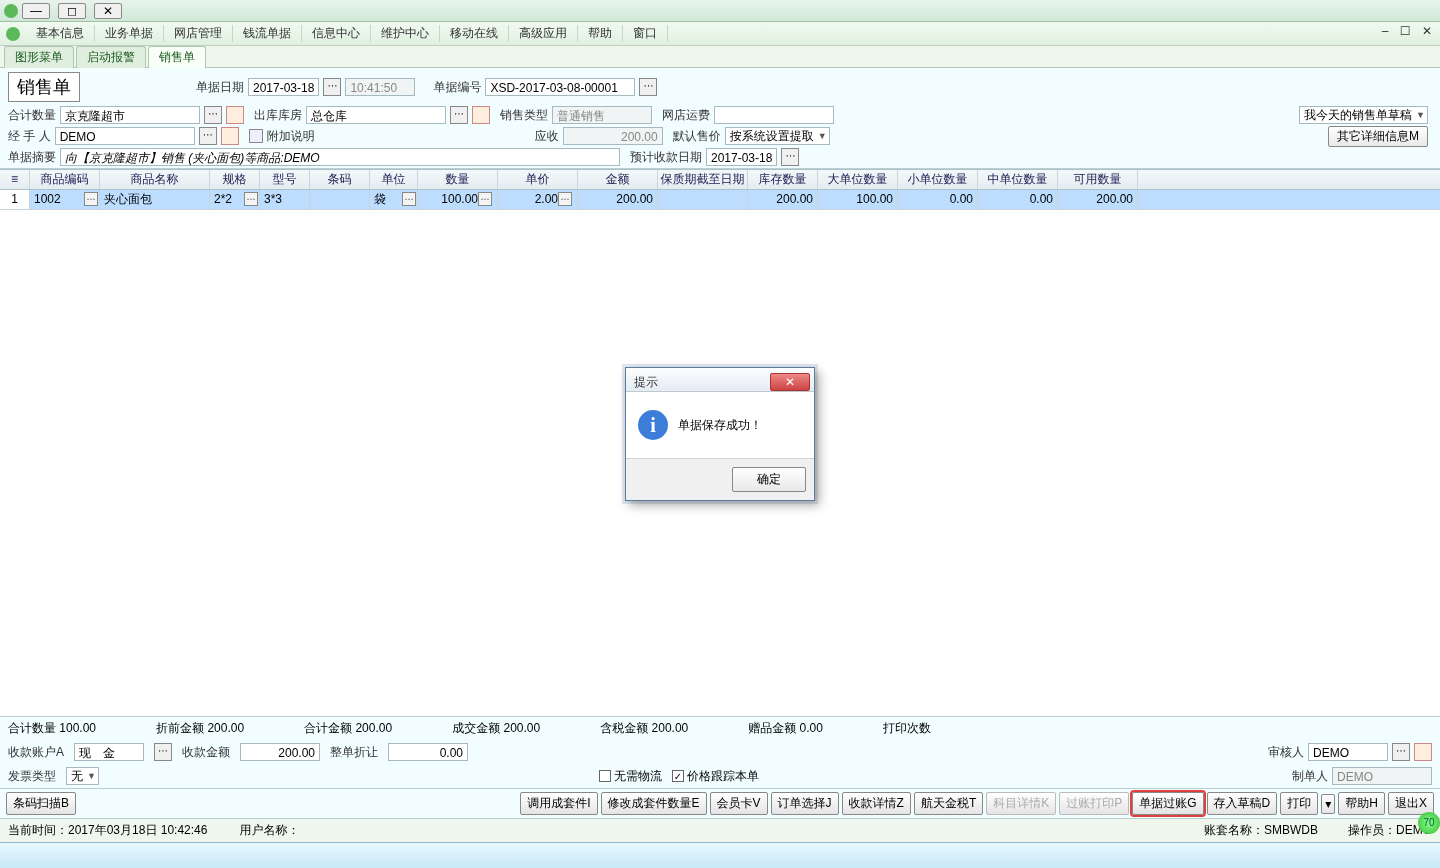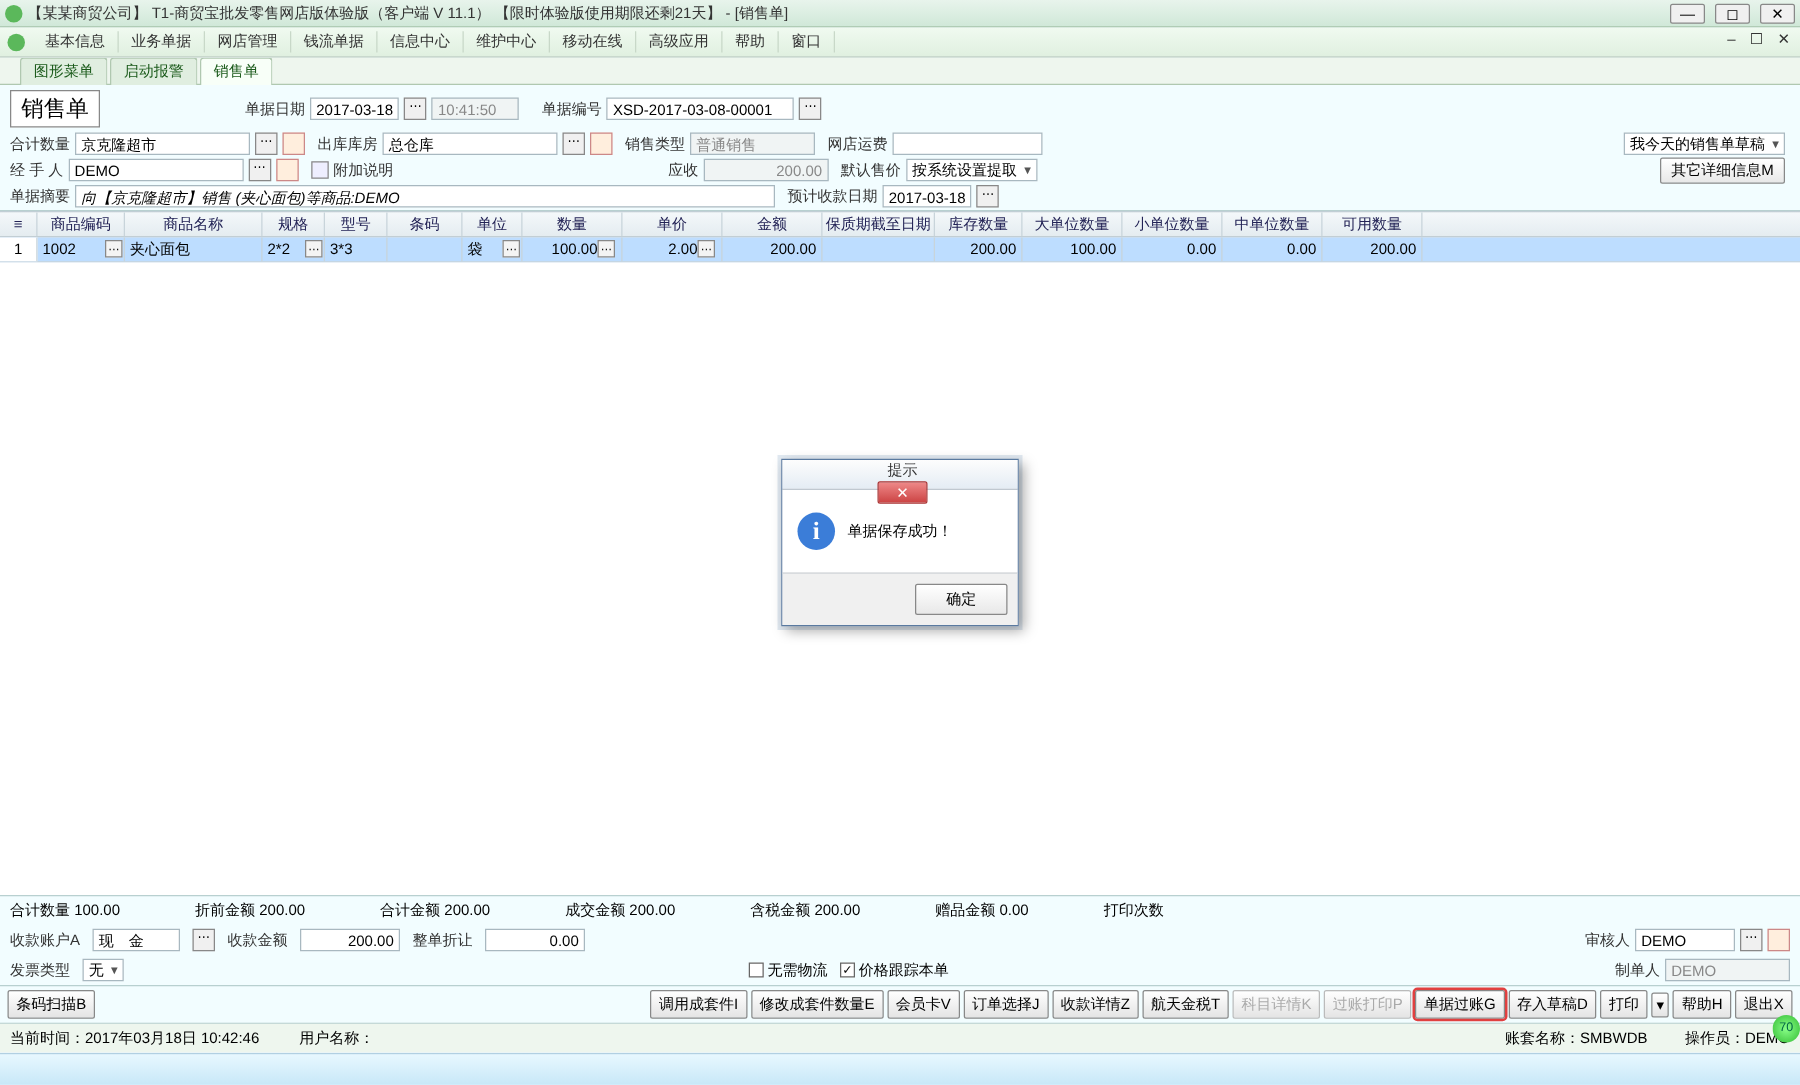--- a/index.html
+++ b/index.html
@@ -6,21 +6,21 @@
 body { background: #e8f4fe; overflow: hidden; }
 .titlebar { height: 22px; background: linear-gradient(#e8f4ec, #d0e8d8); display: flex; align-items: center; padding: 0 4px; border-bottom: 1px solid #a0c0a0; }
 .titlebar .app-icon { width: 14px; height: 14px; background: #5bb85b; border-radius: 50%; margin-right: 4px; }
 .titlebar .title { flex: 1; color: #333; font-size: 12px; }
 .titlebar .win-controls { display: flex; gap: 8px; }
 .titlebar .win-btn { width: 28px; height: 16px; border: 1px solid #888; background: #f0f0f0; text-align: center; line-height: 14px; cursor: pointer; border-radius: 2px; }
 .menubar { height: 24px; background: linear-gradient(#f0faf0, #e0f0e0); display: flex; align-items: center; padding: 0 6px; border-bottom: 1px solid #c0d0c0; position: relative; }
 .menubar .app-icon2 { width: 14px; height: 14px; background: #5bb85b; border-radius: 50%; margin-right: 6px; }
 .menubar .menu-item { padding: 0 10px; color: #333; cursor: pointer; border-right: 1px solid #c8d8c8; }
 .menubar .mdi-controls { position: absolute; right: 4px; top: 2px; color: #333; letter-spacing: 4px; }
-.tabbar { height: 22px; background: #eef6ee; display: flex; align-items: flex-start; border-bottom: 1px solid #b0c8b0; padding-left: 16px; }
+.tabbar { height: 22px; background: #eef6ee; display: flex; align-items: flex-start; border-bottom: 1px solid #b0c8b0; padding-left: 4px; }
 .tabbar .tab { padding: 2px 10px; border: 1px solid #b0c8b0; border-bottom: none; background: #e0eee0; margin-right: 2px; color: #1a5a1a; cursor: pointer; border-radius: 3px 3px 0 0; }
 .tabbar .tab.active { background: #f8fff8; font-weight: normal; }
 .doc-header-block { background: #f2fdff; padding: 4px 8px 2px 8px; border-bottom: 1px solid #b8d0d0; }
 .doc-title-row { display: flex; align-items: center; gap: 18px; margin-bottom: 4px; }
 .doc-title-box { border: 1px solid #888; padding: 2px 8px; font-family: KaiTi, serif; font-size: 18px; background: #fff; }
 .field-group { display: flex; align-items: center; gap: 4px; }
 .label { color: #333; }
 .value-box { border: 1px solid #a8b8c0; background: #fff; padding: 1px 4px; min-width: 70px; display: inline-block; height: 18px; line-height: 16px; }
 .value-box.ro { background: #f0f4f4; color: #888; }
 .ellipsis-btn { width: 18px; height: 18px; border: 1px solid #888; background: #f0f0f0; text-align: center; line-height: 14px; cursor: pointer; font-size: 10px; }
@@ -65,40 +65,39 @@
 .action-bar .spacer { flex: 1; }
 .btn-sm { border: 1px solid #888; background: linear-gradient(#fff,#e4e4e4); padding: 2px 6px; cursor: pointer; border-radius: 2px; font-size: 12px; }
 .btn-sm.disabled { color: #aaa; border-color: #bbb; }
 .btn-sm.highlight-red { outline: 2px solid #e04040; }
 .statusbar { display: flex; align-items: center; padding: 3px 8px; background: #eef6ee; border-top: 1px solid #b8d0d0; gap: 32px; font-size: 12px; }
 .statusbar .sb-right { margin-left: auto; display: flex; gap: 30px; }
 .taskbar { height: 26px; background: linear-gradient(#e8f8ff,#c8e8f8); border-top: 1px solid #90b8d0; }
 
 .overlay { position: fixed; inset: 0; display: flex; align-items: center; justify-content: center; }
 .dialog { width: 190px; background: #f0f0f0; border: 1px solid #5a7aa0; box-shadow: 4px 4px 10px rgba(0,0,0,.35), 0 0 0 3px rgba(180,200,220,.4); }
-.dialog .dlg-title { height: 24px; background: linear-gradient(#fdfdfd,#e4ecf4); display: flex; align-items: center; padding: 0 4px 0 8px; border-bottom: 1px solid #c0c8d0; flex-direction: column; }
+.dialog .dlg-title { height: 24px; background: linear-gradient(#fdfdfd,#e4ecf4); display: flex; align-items: flex-end; padding: 0 4px 0 8px; border-bottom: 1px solid #c0c8d0; }
 .dialog .dlg-title span { flex: 1; color: #333; }
 .dialog .dlg-close { width: 40px; height: 18px; background: linear-gradient(#e88,#c44); color: #fff; text-align: center; border-radius: 2px; border: 1px solid #a33; line-height: 16px; cursor: pointer; font-size: 12px; }
 .dialog .dlg-body { padding: 18px 12px; background: #fff; display: flex; align-items: center; gap: 10px; }
 .dialog .dlg-body .info-icon { width: 30px; height: 30px; border-radius: 50%; background: #3b7dd8; color: #fff; font-weight: bold; font-size: 20px; text-align: center; line-height: 30px; font-family: Georgia, serif; }
 .dialog .dlg-footer { padding: 8px; text-align: right; background: #f0f0f0; border-top: 1px solid #d0d4d8; }
 .dialog .dlg-footer .btn { padding: 3px 24px; }
 .main-area { position: absolute; top: 68px; bottom: 130px; left: 0; right: 0; display: flex; flex-direction: column; }
 .bottom-area { position: absolute; bottom: 26px; left: 0; right: 0; }
 .grid-body-fill { flex: 1; background: #fff; }
 .right-meta { position: absolute; right: 8px; display: flex; flex-direction: column; gap: 3px; align-items: flex-end; }
 .right-meta .row2 { display: flex; align-items: center; gap: 4px;}
 .green-orb { position: fixed; right: 0; bottom: 34px; width: 22px; height: 22px; background: radial-gradient(#8f8,#3b3); border-radius: 50%; color: #064; font-size: 10px; text-align: center; line-height: 22px; }
 </style>
 </head>
 <body>
 
 <div class="titlebar">
   <div class="app-icon"></div>
-  <div class="title">【某某商贸公司】 T1-商贸宝批发零售网店版体验版（客户端 V 11.1） 【限时体验版使用期限还剩21天】 - [销售单]</div>
   <div class="win-controls">
     <div class="win-btn">—</div>
     <div class="win-btn">◻</div>
     <div class="win-btn">✕</div>
   </div>
 </div>
 
 <div class="menubar">
   <div class="app-icon2"></div>
   <div id="menu-items" style="display: flex;">

